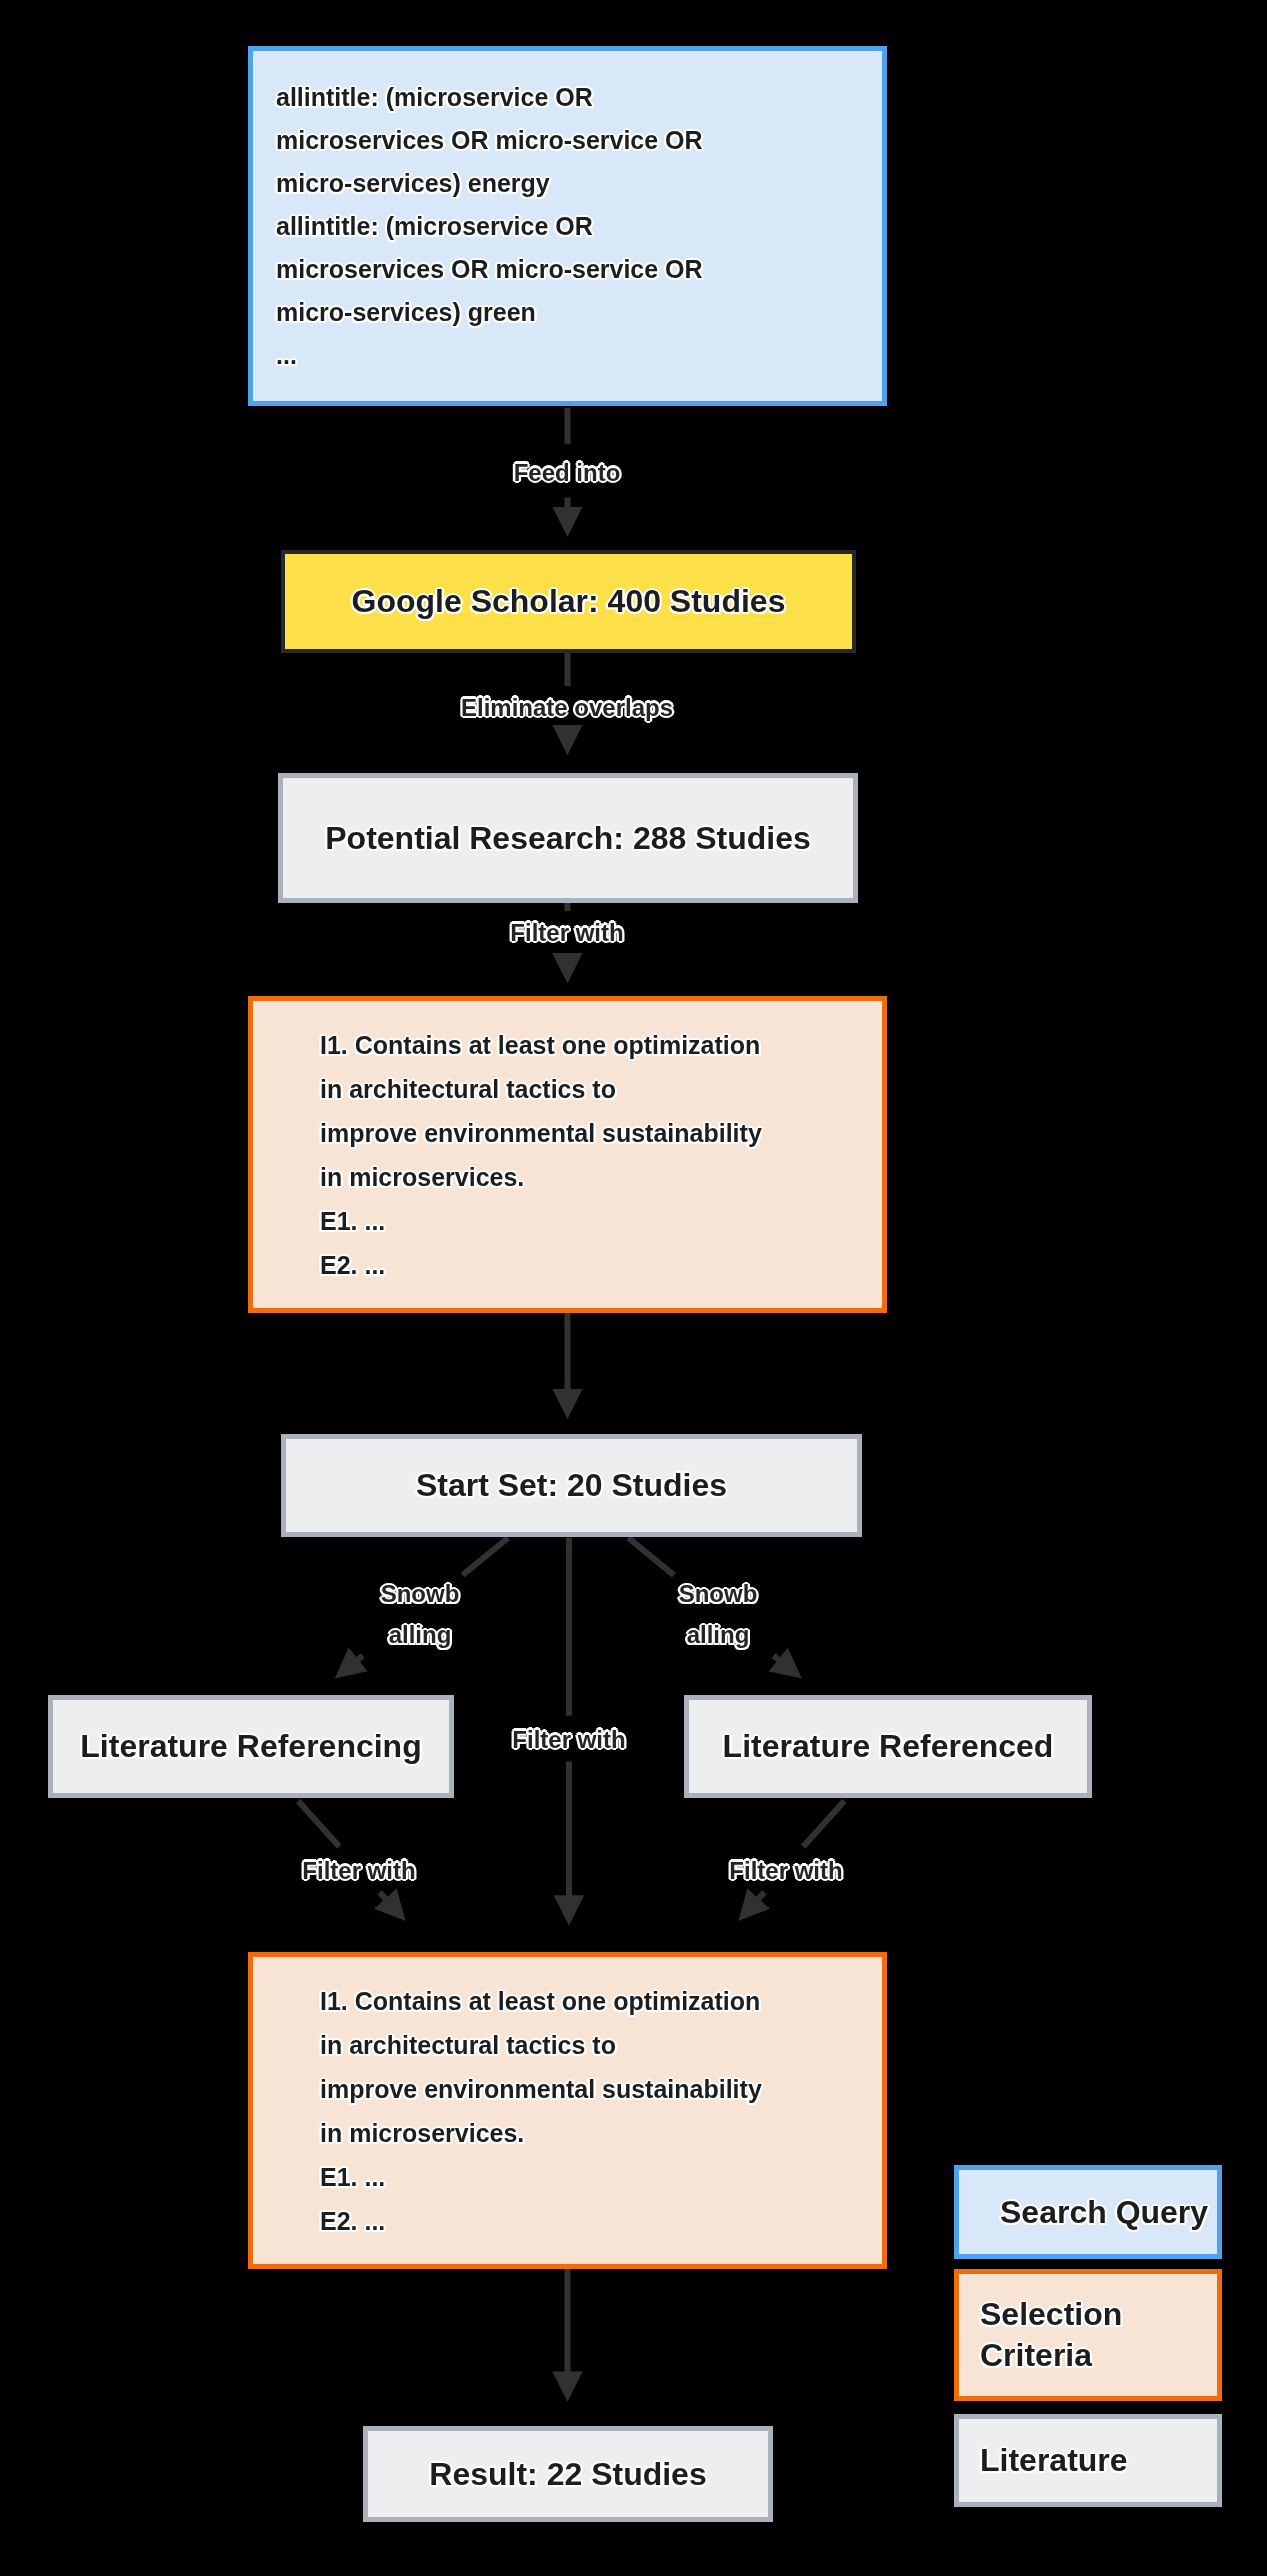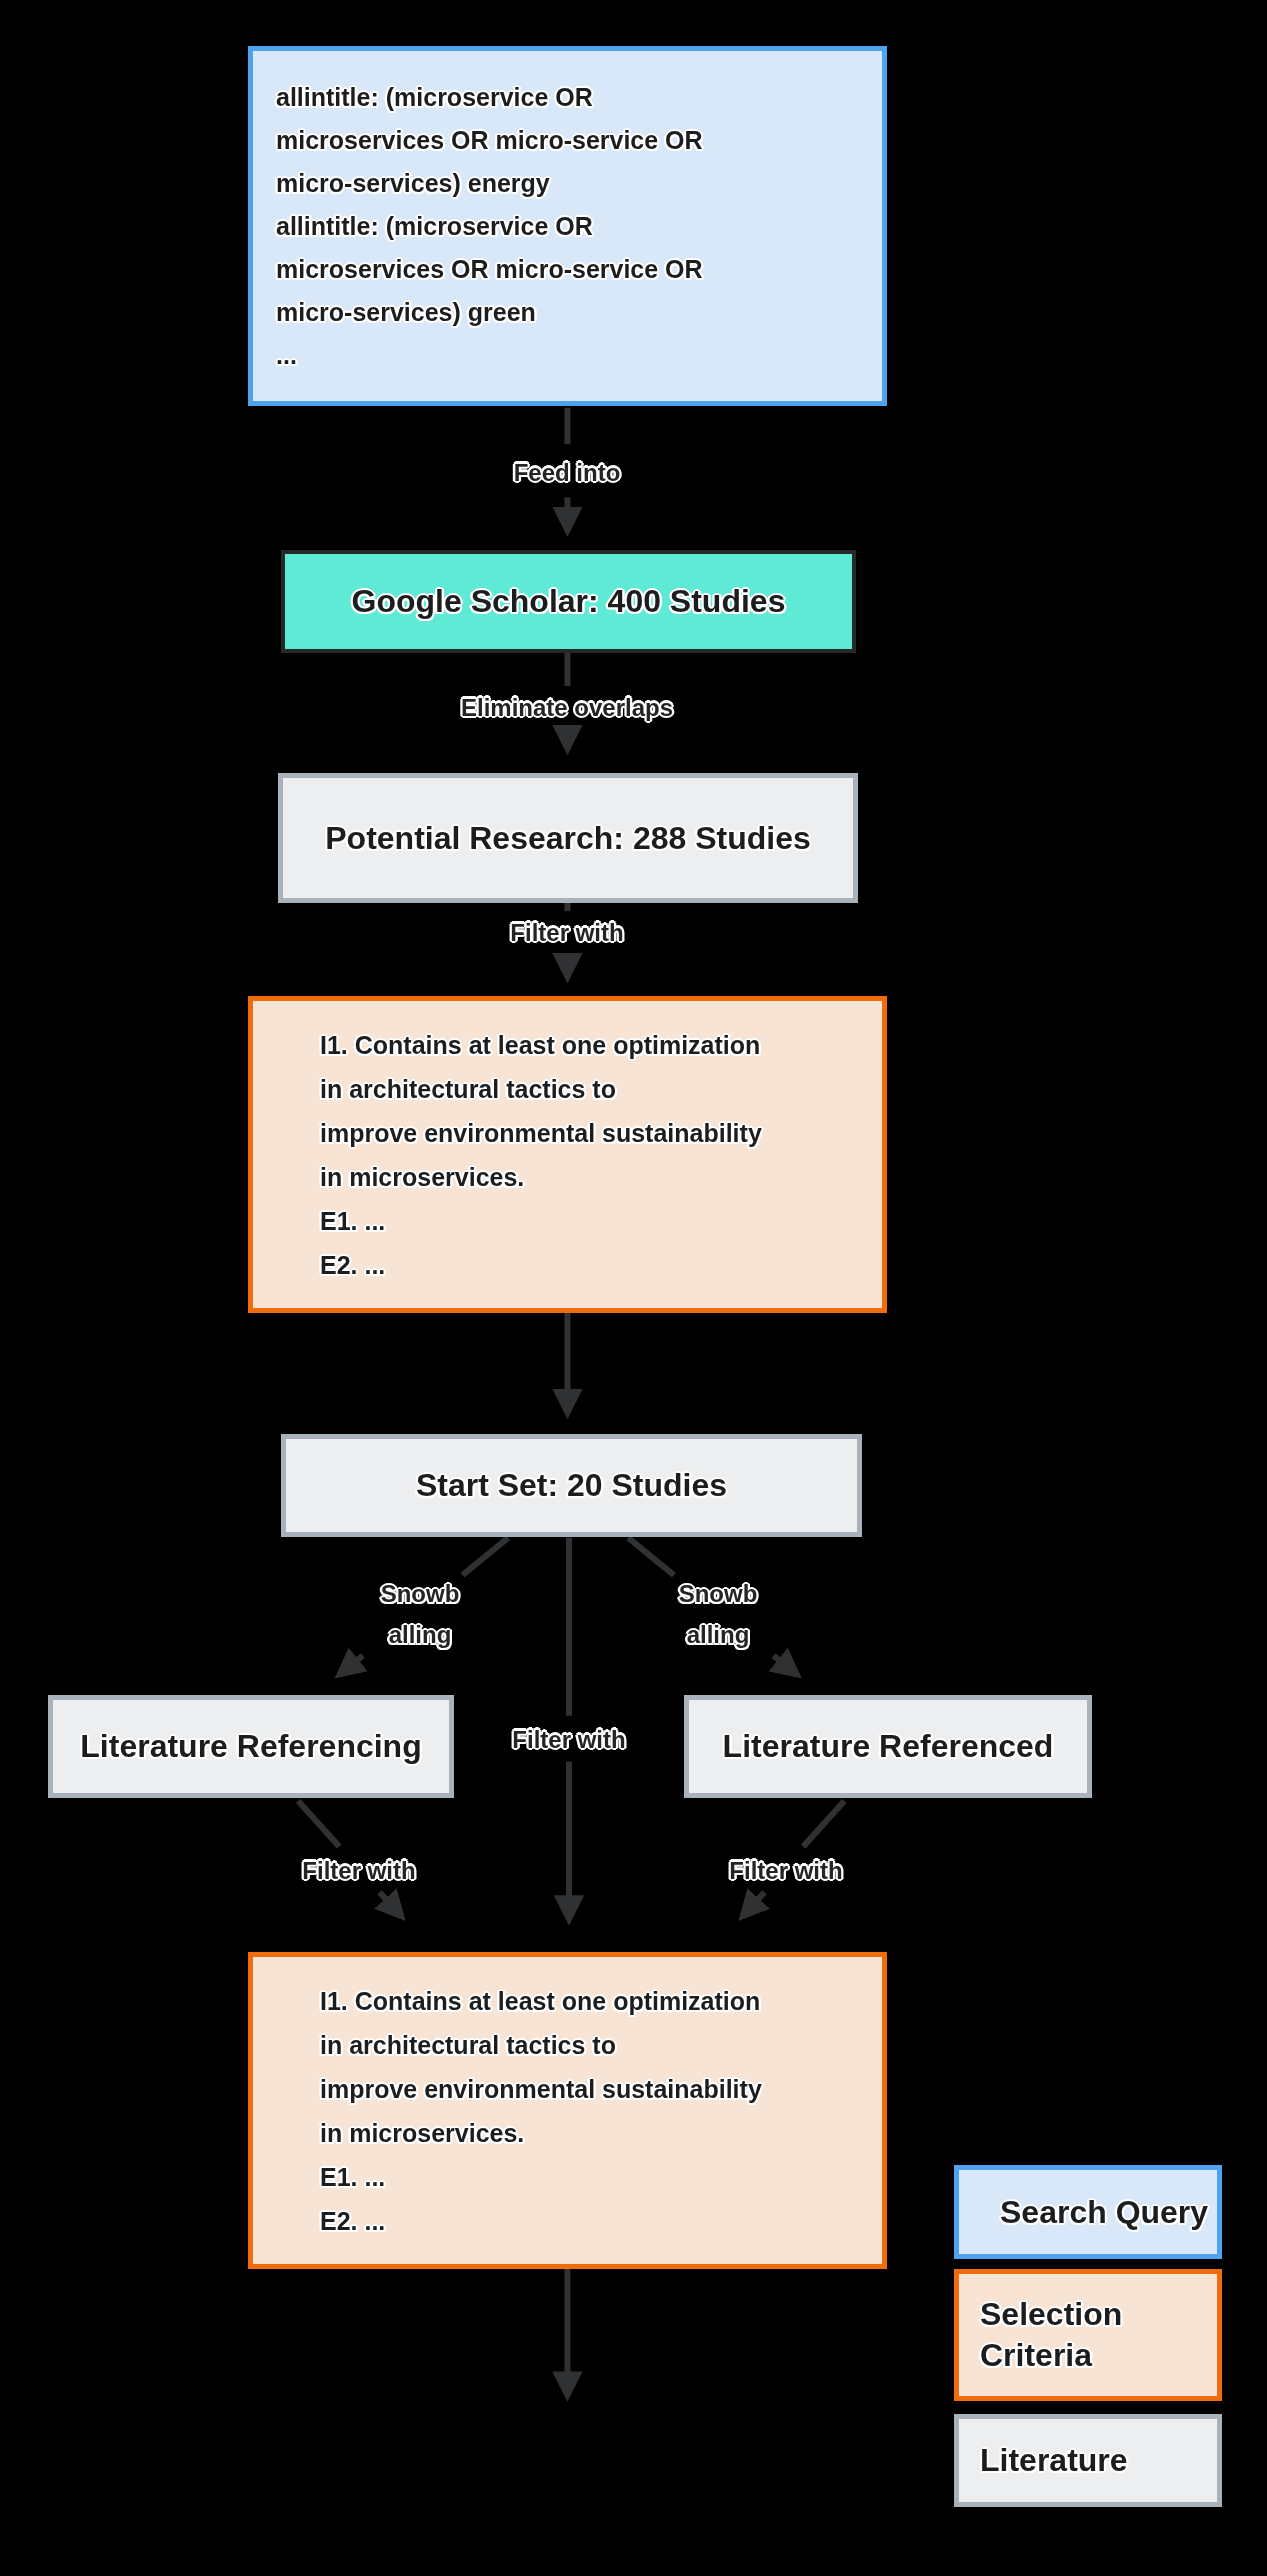--- a/index.html
+++ b/index.html
@@ -51,21 +51,21 @@
   }
   .node.legend {
     align-items: center;
     justify-content: flex-start;
     padding-left: 21px;
     text-align: left;
   }
   .blue   { background: #D9E8F9; border: 5.3px solid #4FA3EE; }
   .orange { background: #F8E4D4; border: 5.3px solid #F06C0C; }
   .gray   { background: #EDEEEF; border: 5.3px solid #A9B2BA; }
-  .dark   { background: #5eead4; border: 4.6px solid #272829; }
+  .dark   { background: #fde047; border: 4.6px solid #272829; }
   .nlabel {
     font-size: 32px;
     font-weight: 600;
     color: #1C1D1E;
     white-space: nowrap;
   }
   .node.multi .tline {
     font-size: 25px;
     font-weight: 600;
     color: #1C1D1E;
@@ -189,20 +189,23 @@
 
   <div class="node multi orange orange-lh" style="left:248px; top:1952px; width:639px; height:317px;">
     <div class="tline halo">I1. Contains at least one optimization</div>
     <div class="tline halo">in architectural tactics to</div>
     <div class="tline halo">improve environmental sustainability</div>
     <div class="tline halo">in microservices.</div>
     <div class="tline halo">E1. ...</div>
     <div class="tline halo">E2. ...</div>
   </div>
 
+  <div class="node center gray" style="left:363px; top:2426px; width:410px; height:96px;">
+    <div class="nlabel halo">Result: 22 Studies</div>
+  </div>
 
   <div class="node legend blue" style="left:954px; top:2165px; width:268px; height:94px;padding-left:41px;">
     <div class="nlabel halo">Search Query</div>
   </div>
 
   <div class="node legend orange" style="left:954px; top:2269px; width:268px; height:132px;">
     <div class="nlabel halo">
       <div>Selection</div>
       <div>Criteria</div>
     </div>

